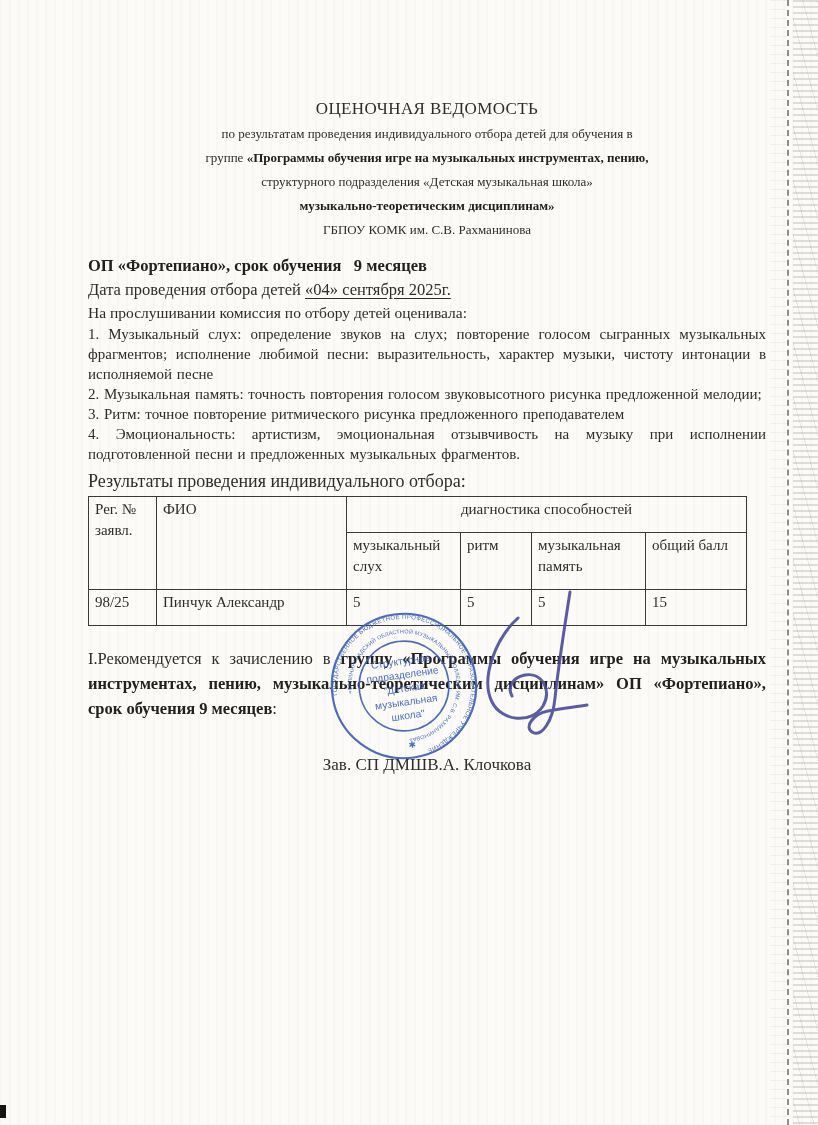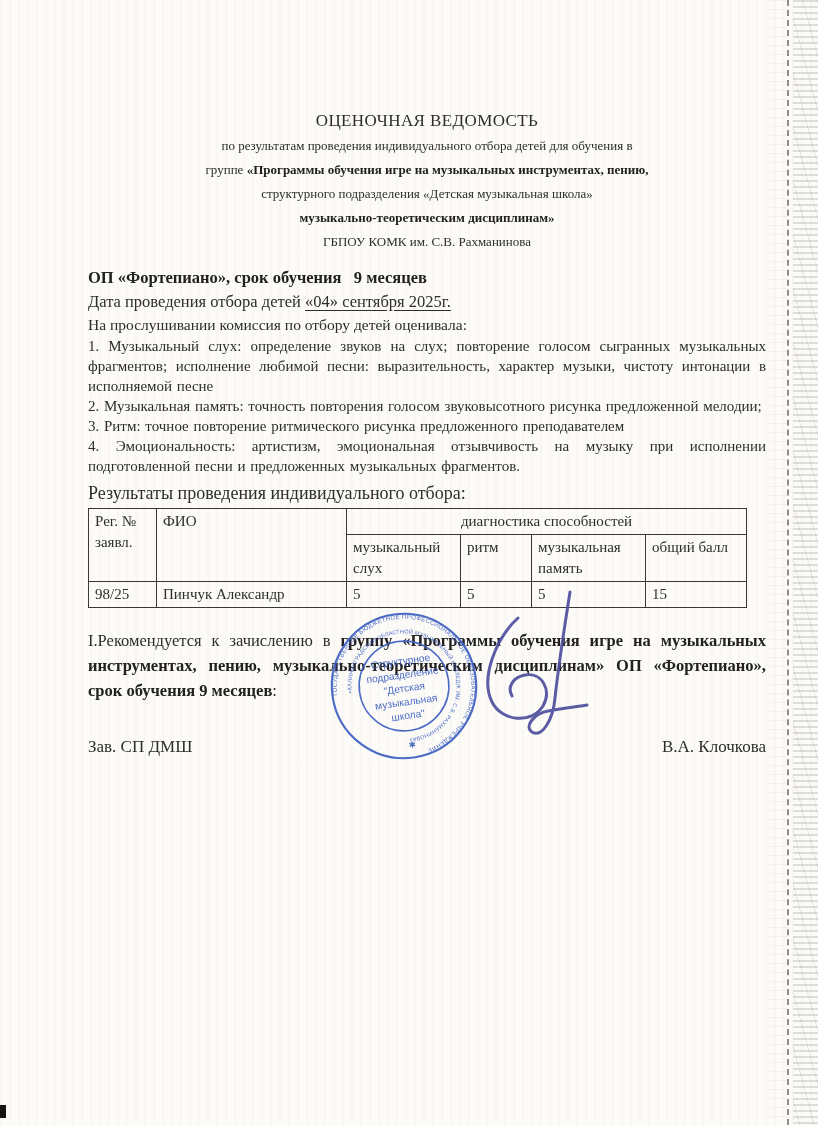--- a/index.html
+++ b/index.html
@@ -2,41 +2,41 @@
 <html><head>
 <meta charset="utf-8">
 <style>
   html,body{margin:0;padding:0;}
   body{width:818px;height:1125px;overflow:hidden;background:#e8e6e1;}
   .sheet{
     position:relative;width:818px;height:1125px;background:#fcfbf8;
     background-image:repeating-linear-gradient(90deg, rgba(120,112,92,.03) 0 2px, transparent 2px 9px);
     font-family:"Liberation Serif","DejaVu Serif",serif;color:#2e2d2a;
   }
-  .content{position:absolute;left:88px;top:108px;width:678px;}
+  .content{position:absolute;left:88px;top:96px;width:678px;}
   .center{text-align:center;}
   .tline{font-size:13px;line-height:24px;}
   .t1{font-size:17px;letter-spacing:.4px;line-height:26px;}
   b,.b{font-weight:bold;color:#22211f;}
   .program{font-size:16.5px;line-height:24px;white-space:pre-wrap;margin-top:12px;}
   .dateline{font-size:16.5px;line-height:24px;}
   .u{text-decoration:underline;text-underline-offset:3px;margin-top:24px;}
   .commission{font-size:15.5px;line-height:22px;}
   .crit{font-size:15px;line-height:20px;margin:0;text-align:justify;word-spacing:1px;}
   .results-h{font-size:18px;line-height:24px;margin-top:5px;}
   table.res{border-collapse:collapse;margin-top:3px;width:658px;table-layout:fixed;font-size:15px;}
   table.res th, table.res td{
-    border:1.6px solid #3a3834;padding:2px 6px 2px 6px;font-weight:normal;
+    border:1.6px solid #3a3834;padding:2px 6px 12px 6px;font-weight:normal;
     text-align:left;vertical-align:top;line-height:21px;
   }
   table.res .group{text-align:center;}
   td.bold, th.bold{font-weight:bold;}
   .rec{font-size:16.5px;line-height:25px;text-align:justify;margin:20px 0 0 0;}
   .student{font-size:16.5px;line-height:24px;margin-top:3px;}
-  .sigrow{display:flex;justify-content:space-between;margin-top:34px;font-size:17px;}
+  .sigrow{display:flex;justify-content:center;margin-top:34px;font-size:17px;}
   .stamp{position:absolute;left:326px;top:608px;width:156px;height:156px;transform:rotate(-8deg);opacity:.92;}
   .signature{position:absolute;left:466px;top:586px;width:150px;height:168px;}
   .edge-line{position:absolute;left:787px;top:0;height:1125px;width:0;border-left:2px dashed rgba(55,53,50,.55);}
   .edge-speckle{position:absolute;left:793px;top:0;width:25px;height:1125px;opacity:.55;
     background:
       repeating-linear-gradient(to bottom, rgba(60,58,54,.28) 0 2px, transparent 2px 6px),
       repeating-linear-gradient(75deg, transparent 0 6px, rgba(60,58,54,.18) 6px 7px, transparent 7px 14px);
   }
   .edge-speckle-soft{position:absolute;left:770px;top:0;width:18px;height:1125px;opacity:.25;
     background:repeating-linear-gradient(to bottom, rgba(80,76,70,.25) 0 1px, transparent 1px 9px);}

